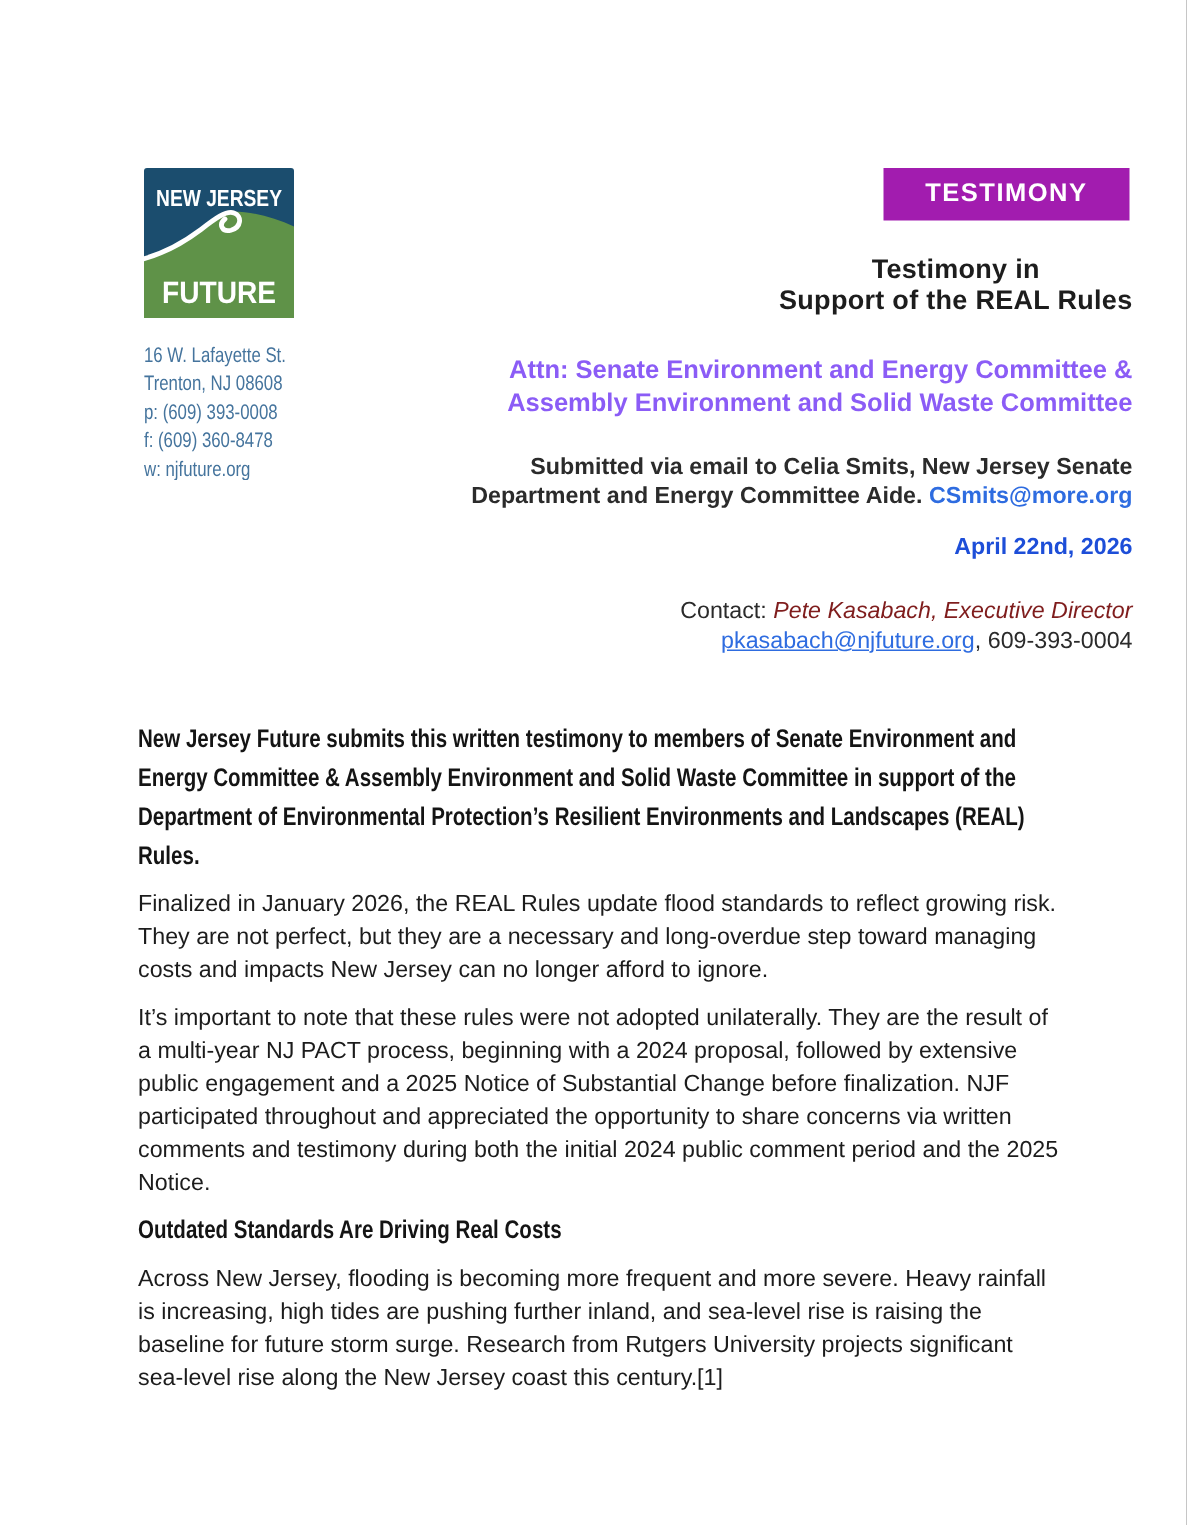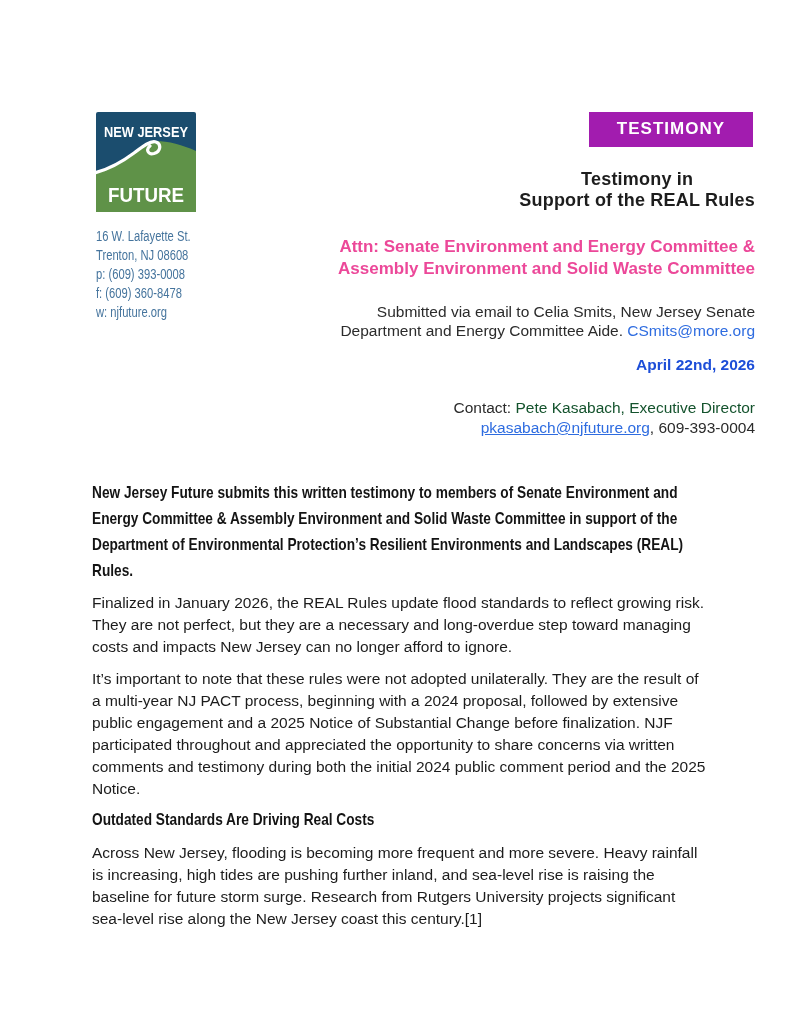--- a/index.html
+++ b/index.html
@@ -31,38 +31,38 @@
     padding: 7px 28px 8px 28px;
   }
   .doc-title {
     position: absolute; right: 36px; top: 169px;
     text-align: center; font-size: 18px; line-height: 21px;
     font-weight: bold; color: #1d1d1d; letter-spacing: 0.2px;
   }
   .attn {
     position: absolute; right: 36px; top: 236px;
     text-align: right; font-size: 17px; line-height: 22px;
-    font-weight: bold; color: #ec4899;
+    font-weight: bold; color: #8b5cf6;
   }
   .submitted {
     position: absolute; right: 36px; top: 302px;
     text-align: right; font-size: 15.5px; line-height: 19px;
-    font-weight: normal; color: #2b2b2b;
+    font-weight: bold; color: #2b2b2b;
   }
   .submitted .email-link { color: #2e6ce0; text-decoration: none; }
   .date-line {
     position: absolute; right: 36px; top: 356px;
     font-size: 15.5px; font-weight: bold; color: #1d4ed8;
   }
   .contact {
     position: absolute; right: 36px; top: 398px;
     text-align: right; font-size: 15.5px; line-height: 20px; color: #2b2b2b;
   }
   .contact .label { font-weight: normal; margin-top: 40px; }
-  .contact .name { color: #14532d; }
+  .contact .name { font-style: italic; color: #7f1d1d; }
   .contact .email-link { color: #2e6ce0; text-decoration: underline; }
   
   .body-text { position: absolute; left: 92px; top: 480px; width: 616px; color: #1c1c1c; }
   .para { font-size: 15.5px; line-height: 22px; }
   .cond-para {
     width: 764px;
     transform: scaleX(0.805); transform-origin: left top;
     font-size: 17px; line-height: 26px; font-weight: 600; color: #141414;
   }
   .p1 { margin-bottom: 8px; }

